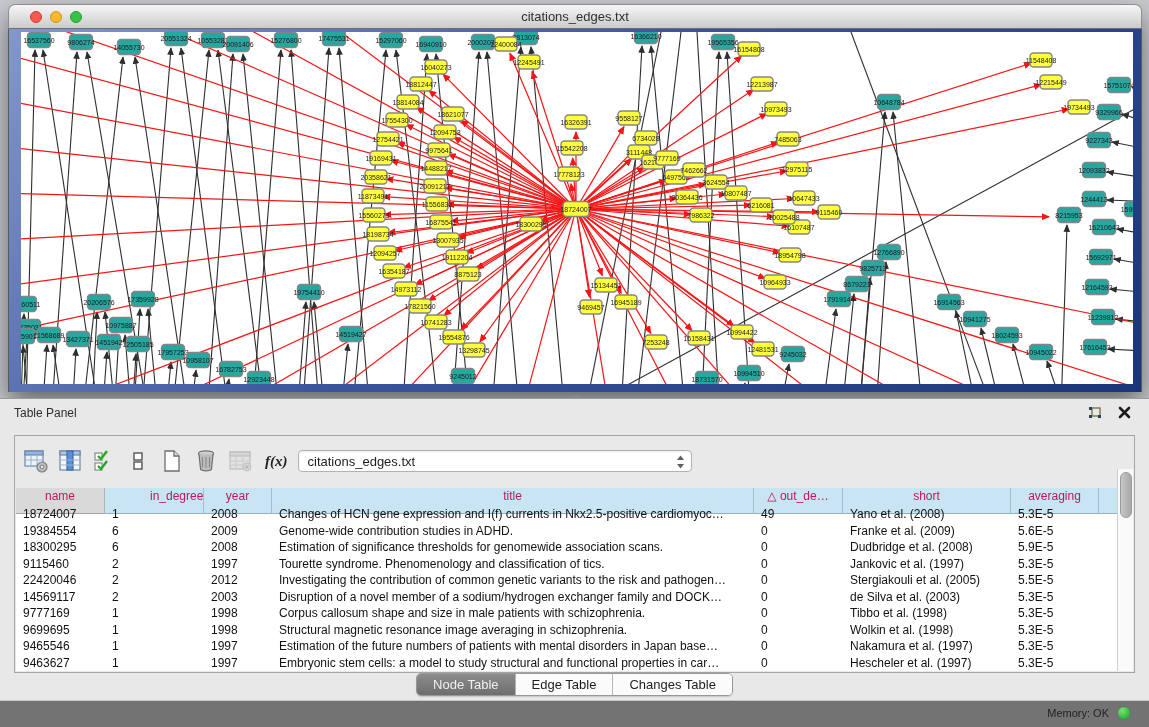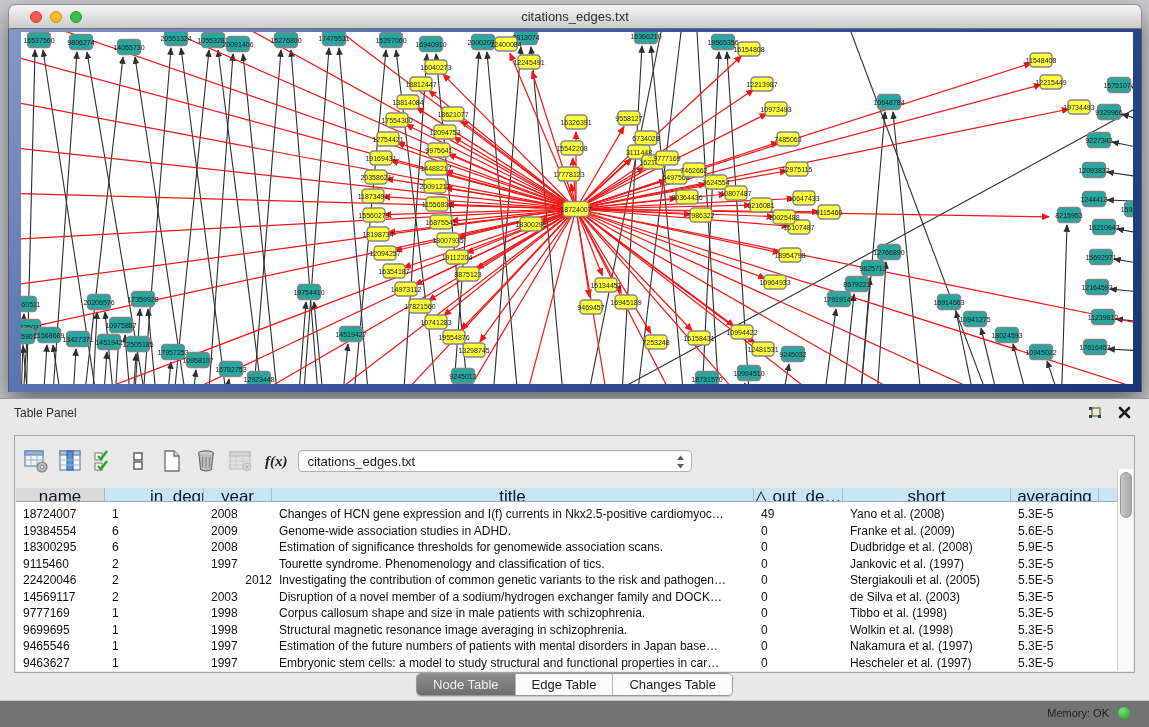--- a/index.html
+++ b/index.html
@@ -44,21 +44,21 @@
   .toolbar{position:absolute;left:6px;top:5px;height:40px;display:flex;align-items:center;}
   .tb-icon{width:30px;height:30px;display:flex;align-items:center;justify-content:center;cursor:pointer;margin-right:4px;}
   .fx-label{font-family:"Liberation Serif",serif;font-style:italic;font-weight:bold;font-size:15px;color:#222;margin:0 10px 0 6px;cursor:pointer;}
   .combo{width:394px;height:22px;background:#ffffff;border:1px solid #b2b2b2;border-radius:4px;
     position:relative;display:flex;align-items:center;padding-left:9px;box-sizing:border-box;
     font-size:13px;color:#1e1e1e;cursor:pointer;box-shadow:inset 0 1px 2px rgba(0,0,0,.08);}
   .combo .stepper{position:absolute;right:5px;top:3px;width:11px;height:16px;}
   
   .tbl{position:absolute;left:1px;right:1px;top:52px;bottom:1px;background:#ffffff;overflow:hidden;}
   .tbl-header{display:flex;height:18px;}
-  .hcell{box-sizing:border-box;height:14px;line-height:17px;font-size:17px;color:#0f172a;text-align:center;
+  .hcell{box-sizing:border-box;height:26px;line-height:17px;font-size:12px;color:#be185d;text-align:center;
     background:#c9e4f2;border-right:1px solid #9fc0d2;border-bottom:1px solid #8fb0c2;cursor:pointer;
     overflow:hidden;white-space:nowrap;}
   .hcell.gray{background:#d9d9d9;border-right:1px solid #b3b3b3;border-bottom:1px solid #a5a5a5;}
   .trow{display:flex;height:16.5px;cursor:default;}
   .tcell{box-sizing:border-box;font-size:12px;color:#111;line-height:16.5px;padding-left:7px;
     overflow:hidden;white-space:nowrap;}
   .vscroll{position:absolute;right:16px;top:70px;width:15px;height:202px;background:#fafafa;
     border-left:1px solid #cfcfcf;}
   .vthumb{position:absolute;left:2px;top:3px;width:10px;height:44px;border-radius:6px;
     background:linear-gradient(90deg,#c7c7c7,#a8a8a8);border:1px solid #9a9a9a;cursor:pointer;}
@@ -877,21 +877,21 @@
             <div class="tcell" style="width: 68px;">2008</div>
             <div class="tcell" style="width: 482px;">Changes of HCN gene expression and I(f) currents in Nkx2.5-positive cardiomyoc…</div>
             <div class="tcell" style="width: 89px;">49</div>
             <div class="tcell" style="width: 168px;">Yano et al. (2008)</div>
             <div class="tcell" style="width: 88px;">5.3E-5</div>
           </div>
           <div class="trow">
             <div class="tcell" style="width: 89px;">19384554</div>
             <div class="tcell" style="width: 99px;">6</div>
             <div class="tcell" style="width: 68px;">2009</div>
-            <div class="tcell" style="width: 482px;">Genome-wide association studies in ADHD.</div>
+            <div class="tcell" style="width: 482px;">Genome-wide contribution studies in ADHD.</div>
             <div class="tcell" style="width: 89px;">0</div>
             <div class="tcell" style="width: 168px;">Franke et al. (2009)</div>
             <div class="tcell" style="width: 88px;">5.6E-5</div>
           </div>
           <div class="trow">
             <div class="tcell" style="width: 89px;">18300295</div>
             <div class="tcell" style="width: 99px;">6</div>
             <div class="tcell" style="width: 68px;">2008</div>
             <div class="tcell" style="width: 482px;">Estimation of significance thresholds for genomewide association scans.</div>
             <div class="tcell" style="width: 89px;">0</div>
@@ -903,21 +903,21 @@
             <div class="tcell" style="width: 99px;">2</div>
             <div class="tcell" style="width: 68px;">1997</div>
             <div class="tcell" style="width: 482px;">Tourette syndrome. Phenomenology and classification of tics.</div>
             <div class="tcell" style="width: 89px;">0</div>
             <div class="tcell" style="width: 168px;">Jankovic et al. (1997)</div>
             <div class="tcell" style="width: 88px;">5.3E-5</div>
           </div>
           <div class="trow">
             <div class="tcell" style="width: 89px;">22420046</div>
             <div class="tcell" style="width: 99px;">2</div>
-            <div class="tcell" style="width: 68px; text-align: right;">2012</div>
+            <div class="tcell" style="width: 68px;">2012</div>
             <div class="tcell" style="width: 482px;">Investigating the contribution of common genetic variants to the risk and pathogen…</div>
             <div class="tcell" style="width: 89px;">0</div>
             <div class="tcell" style="width: 168px;">Stergiakouli et al. (2005)</div>
             <div class="tcell" style="width: 88px;">5.5E-5</div>
           </div>
           <div class="trow">
             <div class="tcell" style="width: 89px;">14569117</div>
             <div class="tcell" style="width: 99px;">2</div>
             <div class="tcell" style="width: 68px;">2003</div>
             <div class="tcell" style="width: 482px;">Disruption of a novel member of a sodium/hydrogen exchanger family and DOCK…</div>

